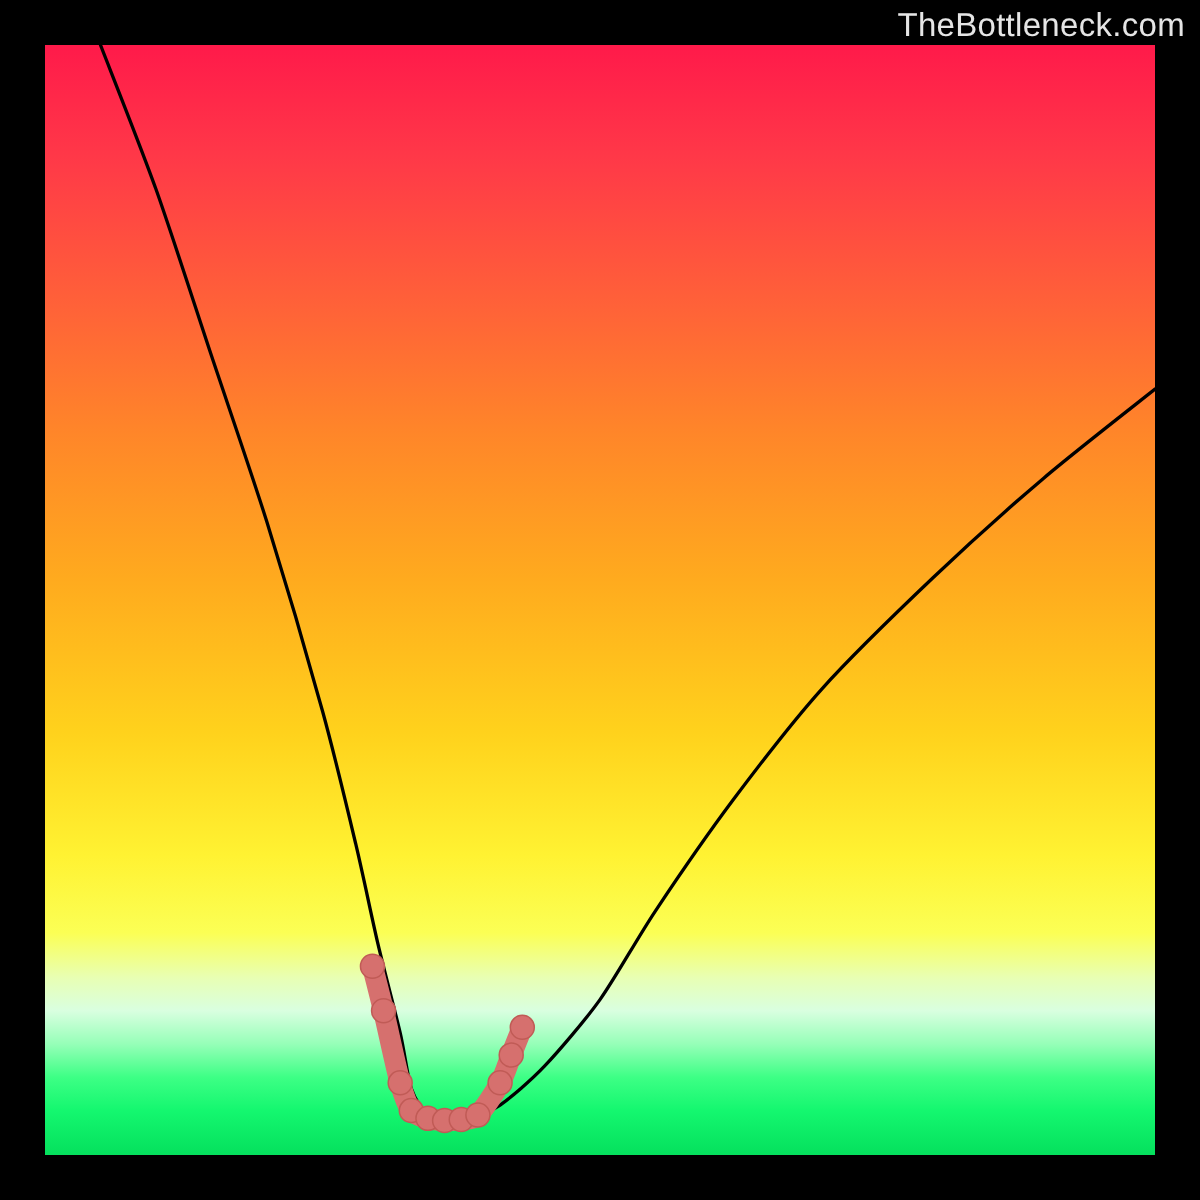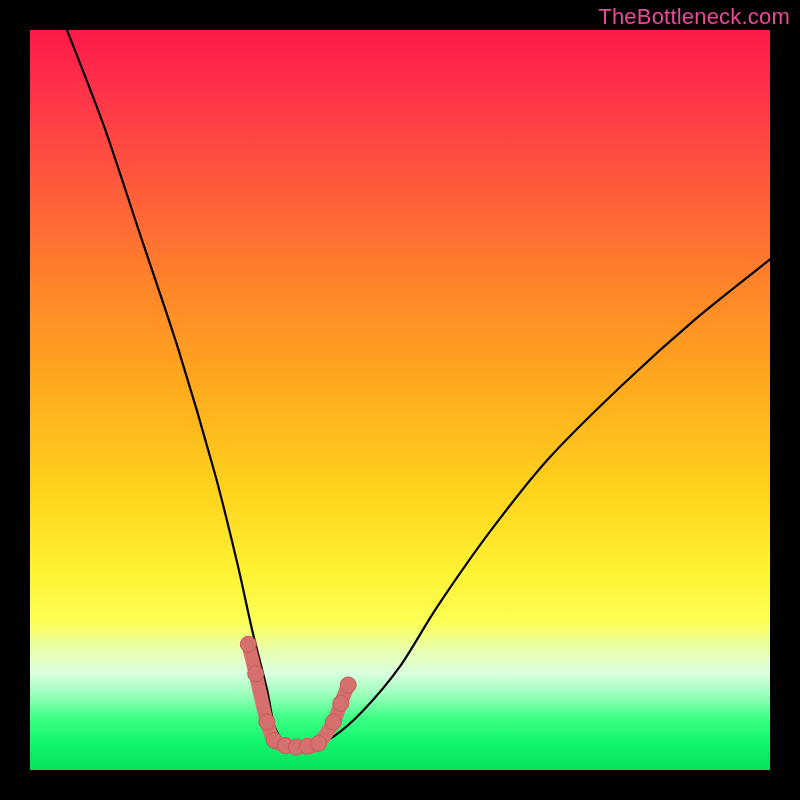--- a/index.html
+++ b/index.html
@@ -10,21 +10,21 @@
     height: 800px;
     background: #000;
   }
   .watermark {
     position: absolute;
     top: 4px;
     right: 10px;
     font-family: Arial, sans-serif;
     font-size: 22px;
     font-weight: 500;
-    color: #ec4899;
+    color: #e5e5e5;
     letter-spacing: 0.2px;
     z-index: 5;
   }
   .plot-bg {
     position: absolute;
     left: 30px;
     top: 30px;
     width: 740px;
     height: 740px;
     background: linear-gradient(

